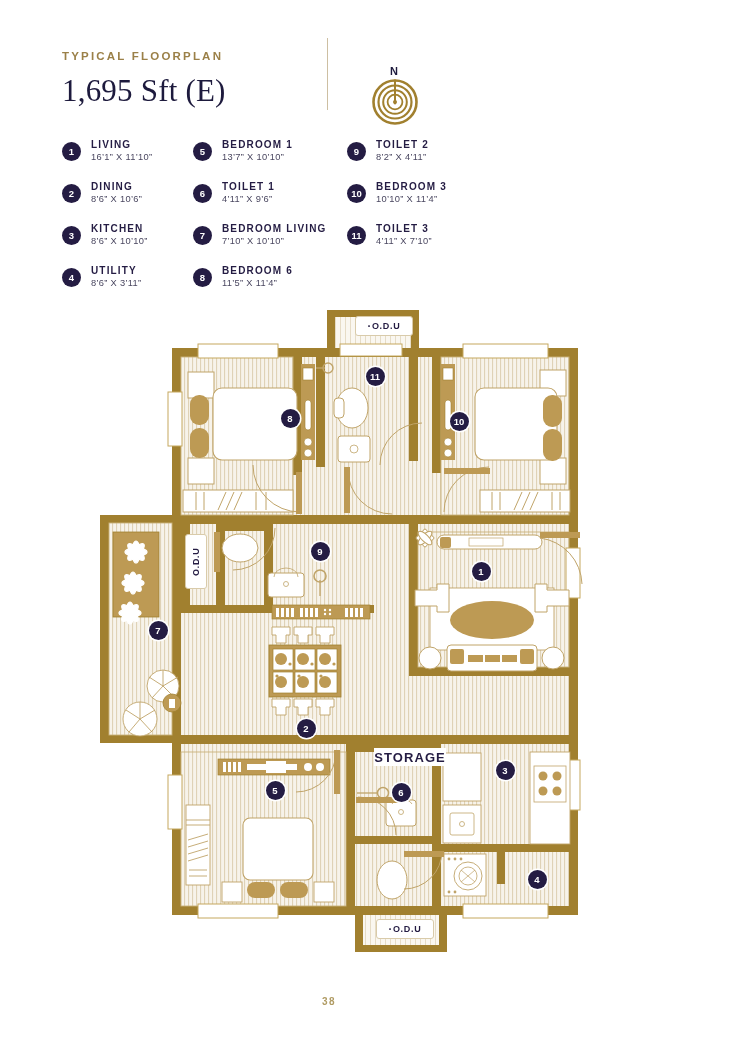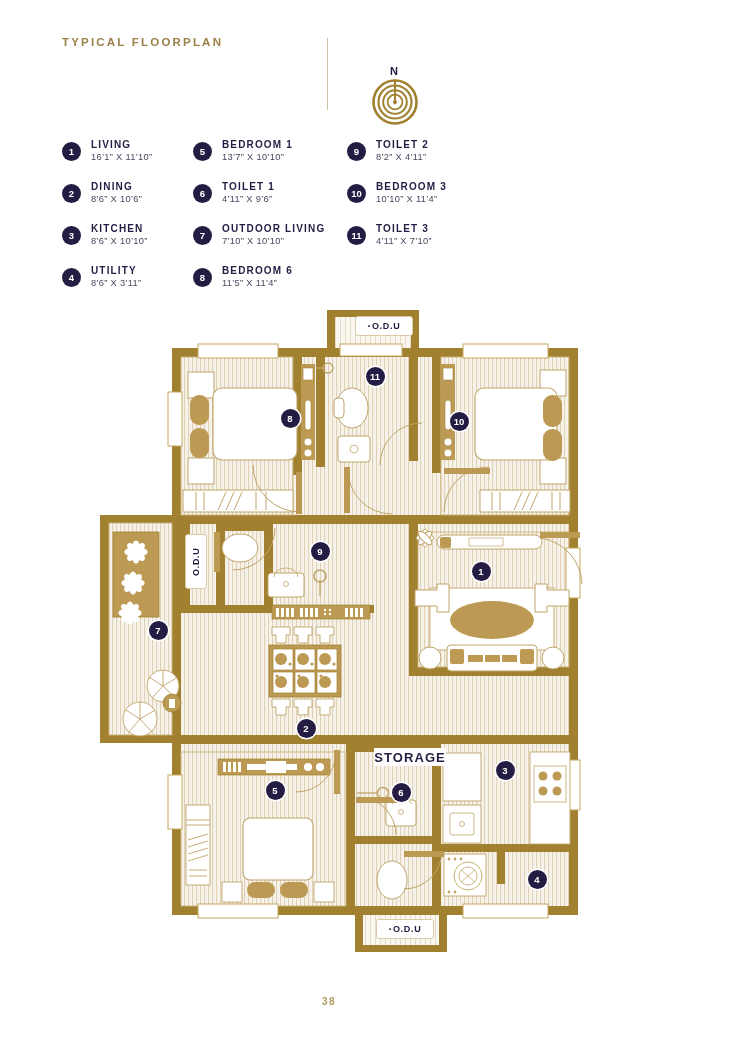--- a/index.html
+++ b/index.html
@@ -6,21 +6,21 @@
   body{
     width:745px;height:1054px;background:#ffffff;
     font-family:"Liberation Sans", sans-serif;
     position:relative;overflow:hidden;
   }
 
   
   #header{position:absolute;left:62px;top:36px;width:620px;height:80px;}
   .kicker{
     font-size:11.5px;letter-spacing:2.2px;font-weight:700;
-    color:#9b8048;font-family:"Liberation Sans",sans-serif;
+    color:#9b8048;font-family:"Liberation Sans",sans-serif;margin-top:14px;
   }
   .bigtitle{
     font-family:"Liberation Serif", serif;
     font-size:31px;color:#1d1a3d;margin-top:11px;letter-spacing:.2px;
   }
   #hdr-divider{position:absolute;left:265px;top:2px;width:1px;height:72px;background:#cdbfa2;}
 
   
   #compass{position:absolute;left:296px;top:30px;width:72px;height:62px;}
   #compass .n{
@@ -78,20 +78,21 @@
   #pagenum{
     position:absolute;left:0;top:996px;width:658px;text-align:center;
     font-size:10px;font-weight:700;letter-spacing:1.5px;color:#b09b63;
   }
 </style>
 </head>
 <body>
 
 <div id="header">
   <div class="kicker">TYPICAL FLOORPLAN</div>
+  <div class="bigtitle">1,695 Sft (E)</div>
   <div id="hdr-divider"></div>
 
   <div id="compass">
     <div class="n">N</div>
     <svg width="46" height="46" viewBox="0 0 46 46">
       <circle cx="23" cy="23" r="21.5" fill="none" stroke="#a1802f" stroke-width="2.6"></circle>
       <circle cx="23" cy="23" r="16.5" fill="none" stroke="#a1802f" stroke-width="2.2"></circle>
       <circle cx="23" cy="23" r="11.8" fill="none" stroke="#a1802f" stroke-width="2"></circle>
       <circle cx="23" cy="23" r="7.4" fill="none" stroke="#a1802f" stroke-width="1.8"></circle>
       <path d="M23 1.5 L23.0 24.5" stroke="#a1802f" stroke-width="2" stroke-linecap="round"></path>
@@ -143,21 +144,21 @@
     <div class="litem">
       <div class="lbadge">6</div>
       <div class="ltext">
           <div class="lname">TOILET 1</div>
       <div class="ldim">4’11” X 9’6”</div>
         </div>
     </div>
     <div class="litem">
       <div class="lbadge">7</div>
       <div class="ltext">
-          <div class="lname">OUTDOOR LIVING</div>
+          <div class="lname">BEDROOM LIVING</div>
       <div class="ldim">7’10” X 10’10”</div>
         </div>
     </div>
     <div class="litem">
       <div class="lbadge">8</div>
       <div class="ltext">
           <div class="lname">BEDROOM 6</div>
       <div class="ldim">11’5” X 11’4”</div>
         </div>
     </div>

